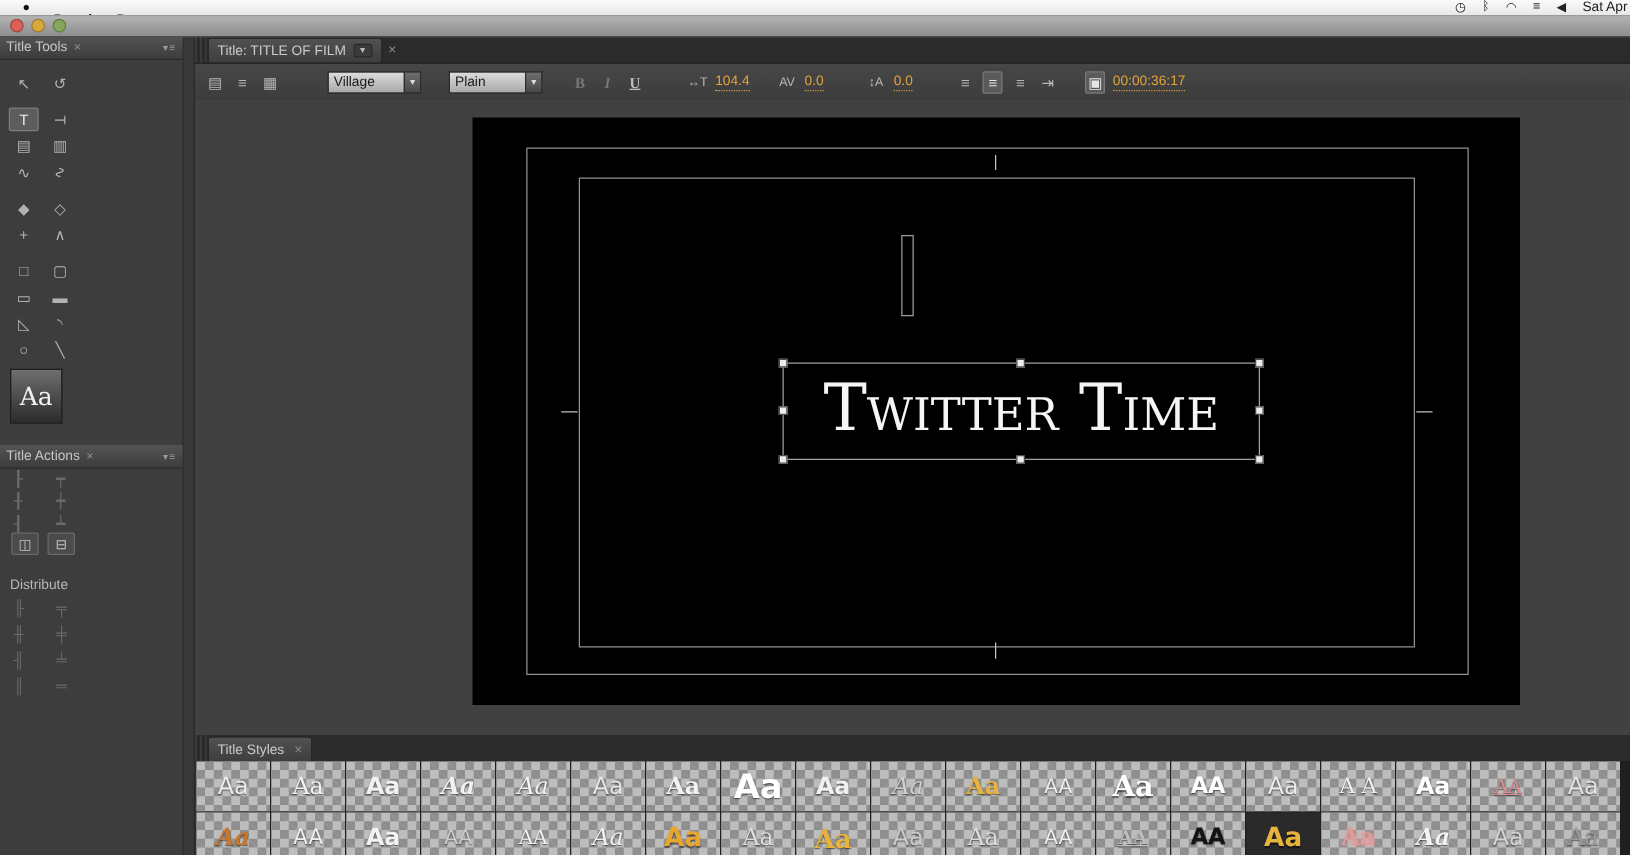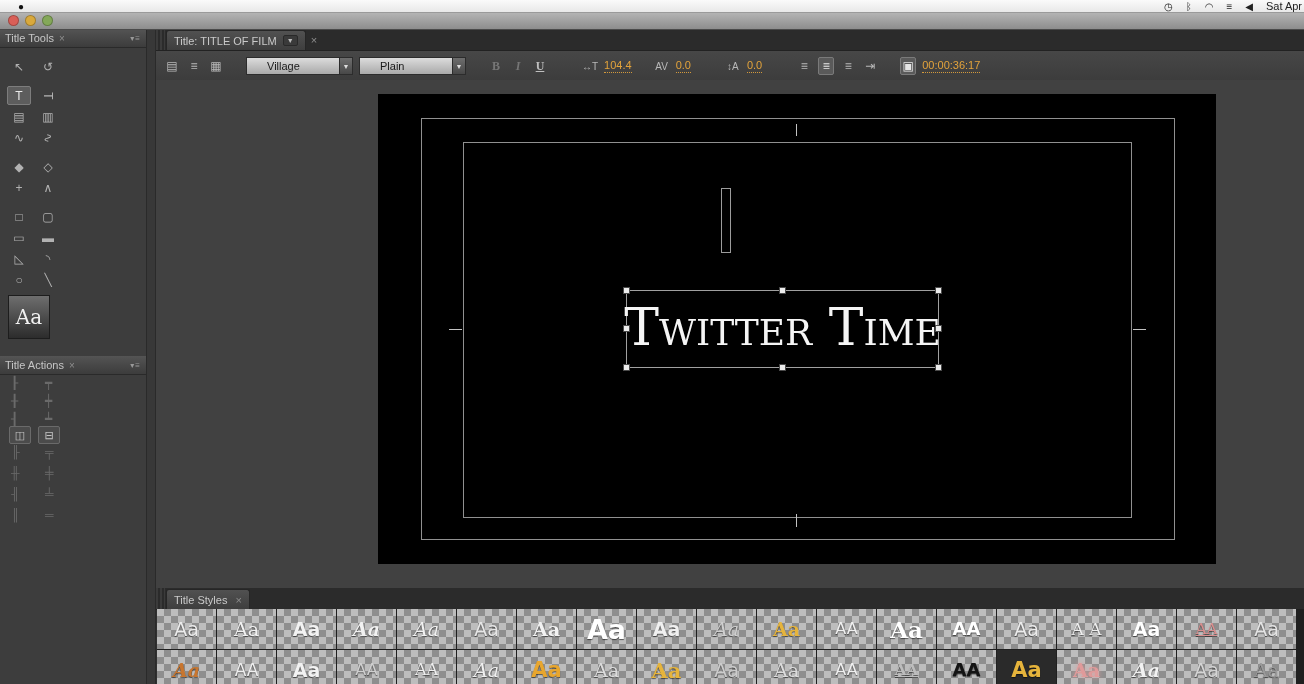--- a/index.html
+++ b/index.html
@@ -52,38 +52,38 @@
   .grip{width:9px;height:100%;background:repeating-linear-gradient(90deg,#3b3b3b 0 2px,#2b2b2b 2px 4px);}
   .tab{height:20px;background:linear-gradient(#515151,#3e3e3e);border:1px solid #262626;border-bottom:none;border-radius:3px 3px 0 0;display:flex;align-items:center;padding:0 7px;font-size:11px;color:#cacaca;gap:6px;margin-left:1px;box-sizing:border-box;white-space:nowrap;}
   .tab .dd{font-size:7px;color:#bbb;background:#3a3a3a;border:1px solid #292929;padding:1px 3px;border-radius:2px;}
   .tab-close{color:#8d8d8d;font-size:11px;margin-left:5px;align-self:center;}
 
   .toolbar{height:30px;background:linear-gradient(#474747,#3c3c3c);border-bottom:1px solid #292929;display:flex;align-items:center;padding-left:8px;gap:6px;font-size:11px;}
   .tbtn{min-width:16px;height:18px;display:flex;align-items:center;justify-content:center;color:#b8b8b8;font-size:12px;box-sizing:border-box;}
   .tbtn.small{font-size:10px;}
   .tbtn.pressed{background:#5a5a5a;border:1px solid #7a7a7a;border-radius:2px;color:#e6e6e6;}
   .dropdown{display:flex;align-items:center;}
-  .dd-field{width:52px;height:16px;background:linear-gradient(#dcdcdc,#a9a9a9);border:1px solid #2c2c2c;color:#191919;font-size:11px;padding:0 20px;display:flex;align-items:center;overflow:hidden;white-space:nowrap;}
+  .dd-field{width:52px;height:16px;background:linear-gradient(#dcdcdc,#a9a9a9);border:1px solid #2c2c2c;color:#191919;font-size:11px;padding:0 4px;display:flex;align-items:center;overflow:hidden;white-space:nowrap;margin-left:16px;}
   .dd-btn{width:13px;height:18px;background:linear-gradient(#6e6e6e,#484848);border:1px solid #2c2c2c;border-left:none;color:#ddd;font-size:7px;display:flex;align-items:center;justify-content:center;box-sizing:border-box;}
   .bi{font-family:"Liberation Serif",serif;font-weight:bold;color:#767676;font-size:12px;}
   .bi.it{font-style:italic;}
   .bi.on{color:#bfbfbf;text-decoration:underline;}
   .hot{color:#e3a33b;border-bottom:1px dotted rgba(227,163,59,.9);line-height:1.2;white-space:nowrap;}
   .sp{width:10px;}
   .sp2{width:22px;}
 
   
   .canvas{position:absolute;left:0;top:51px;right:0;height:508px;background:#414141;overflow:hidden;}
   .video{position:absolute;left:222px;top:14px;width:838px;height:470px;background:#000;}
   .safe{position:absolute;border:1px solid rgba(205,205,205,.7);box-sizing:border-box;}
   .safe.action{left:43px;top:24px;width:754px;height:422px;}
   .safe.title{left:85px;top:48px;width:669px;height:376px;}
   .tick{position:absolute;background:#c2c2c2;}
   .ibeam{position:absolute;left:343px;top:94px;width:10px;height:65px;border:1px solid #9c9c9c;box-sizing:border-box;}
-  .textbox{position:absolute;left:248px;top:196px;width:313px;height:78px;border:1px solid #a0a0a0;box-sizing:border-box;}
+  .textbox{position:absolute;left:248px;top:196px;width:382px;height:78px;border:1px solid #a0a0a0;box-sizing:border-box;}
   .title-text{position:absolute;left:0;top:-4px;right:0;bottom:0;display:flex;align-items:center;justify-content:center;font-family:"DejaVu Serif",serif;font-variant:small-caps;font-size:52px;color:#f5f5f5;white-space:nowrap;line-height:1;}
   .h{position:absolute;width:7px;height:7px;background:#ececec;border:1px solid #4a4a4a;box-sizing:border-box;}
   .h.nw{left:-4px;top:-4px;} .h.n{left:calc(50% - 4px);top:-4px;} .h.ne{right:-4px;top:-4px;}
   .h.w{left:-4px;top:calc(50% - 4px);} .h.e{right:-4px;top:calc(50% - 4px);}
   .h.sw{left:-4px;bottom:-4px;} .h.s{left:calc(50% - 4px);bottom:-4px;} .h.se{right:-4px;bottom:-4px;}
 
   
   .styles{position:absolute;left:0;top:559px;right:0;bottom:0;background:#303030;}
   .swatches{position:absolute;top:21px;left:1px;right:0;bottom:0;display:flex;flex-wrap:wrap;gap:1px;background:#1f1f1f;align-content:flex-start;overflow:hidden;}
   .swatch{width:59px;height:40px;display:flex;align-items:center;justify-content:center;overflow:hidden;
@@ -220,20 +220,21 @@
         <div class="aicon">┯</div>
         <div class="aicon">╂</div>
         <div class="aicon">┿</div>
         <div class="aicon">┨</div>
         <div class="aicon">┷</div>
       </div>
     <div class="crow">
         <div class="cbtn">◫</div>
         <div class="cbtn">⊟</div>
       </div>
+    <div class="section-label" style="margin-top:9px;">Distribute</div>
     <div class="agrid" style="gap:6px 8px;">
         <div class="aicon">╟</div>
         <div class="aicon">╤</div>
         <div class="aicon">╫</div>
         <div class="aicon">╪</div>
         <div class="aicon">╢</div>
         <div class="aicon">╧</div>
         <div class="aicon">║</div>
         <div class="aicon">═</div>
       </div>

